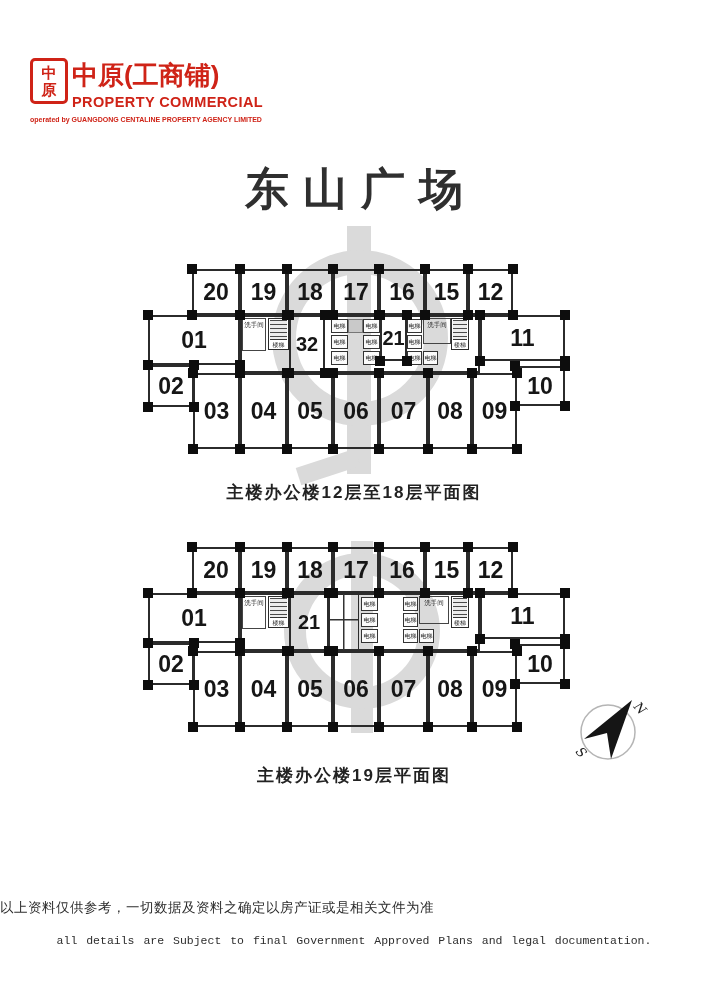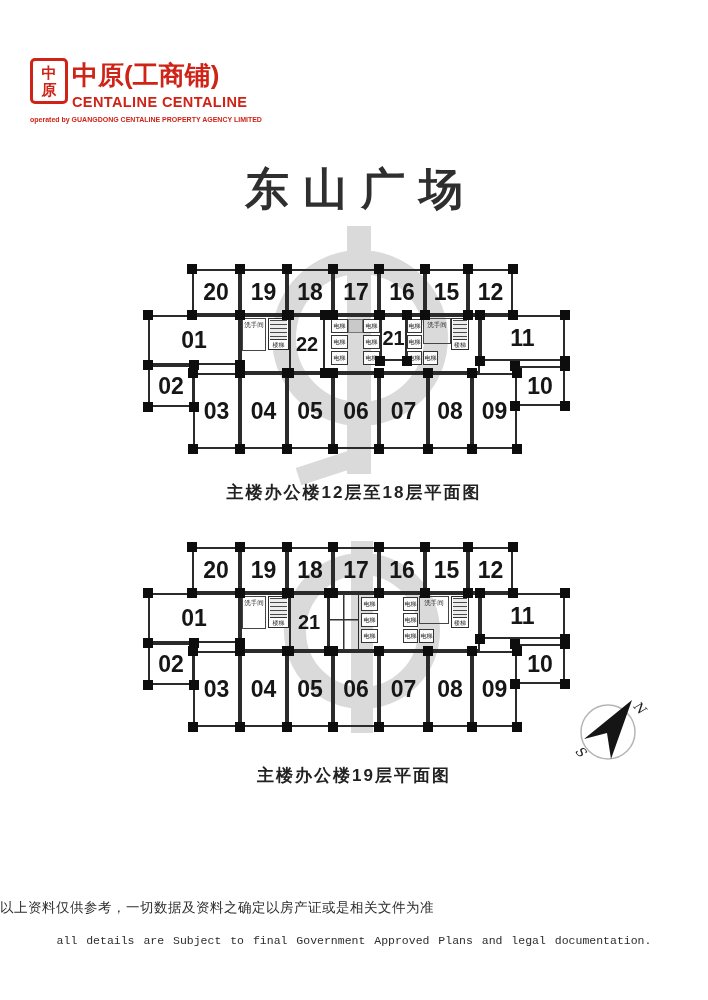--- a/index.html
+++ b/index.html
@@ -74,21 +74,21 @@
 <div class="page">
 
   <div class="header">
     <div class="header-top">
       <div class="seal">
         <div>中</div>
         <div>原</div>
       </div>
       <div>
         <div class="brand-cn">中原(工商铺)</div>
-        <div class="brand-en">CENTALINE CENTALINE</div>
+        <div class="brand-en">PROPERTY COMMERCIAL</div>
       </div>
     </div>
     <div class="operated">operated by GUANGDONG CENTALINE PROPERTY AGENCY LIMITED</div>
   </div>
 
   <div class="doc-title">东山广场</div>
 
   <div class="wm wm-a">
     <svg width="250" height="262" viewBox="0 0 250 262">
       <rect x="112" y="0" width="24" height="248" fill="#dadada"></rect>
@@ -226,21 +226,21 @@
       <div class="col-sq" style="left: 278px; top: 181px;"></div>
       <div class="col-sq" style="left: 322px; top: 181px;"></div>
       <div class="room" style="left: 327px; top: 110px; width: 45px; height: 76px;">
         <span class="num">09</span>
       </div>
       <div class="col-sq" style="left: 322px; top: 105px;"></div>
       <div class="col-sq" style="left: 367px; top: 105px;"></div>
       <div class="col-sq" style="left: 322px; top: 181px;"></div>
       <div class="col-sq" style="left: 367px; top: 181px;"></div>
       <div class="room core-room" style="left: 144px; top: 52px; width: 36px; height: 58px;">
-        <span class="num">22</span>
+        <span class="num">32</span>
       </div>
       <div class="col-sq" style="left: 139px; top: 47px;"></div>
       <div class="col-sq" style="left: 175px; top: 47px;"></div>
       <div class="col-sq" style="left: 139px; top: 105px;"></div>
       <div class="col-sq" style="left: 175px; top: 105px;"></div>
       <div class="room core-room" style="left: 235px; top: 52px; width: 27px; height: 46px;">
         <span class="num">21</span>
       </div>
       <div class="col-sq" style="left: 230px; top: 47px;"></div>
       <div class="col-sq" style="left: 257px; top: 47px;"></div>

